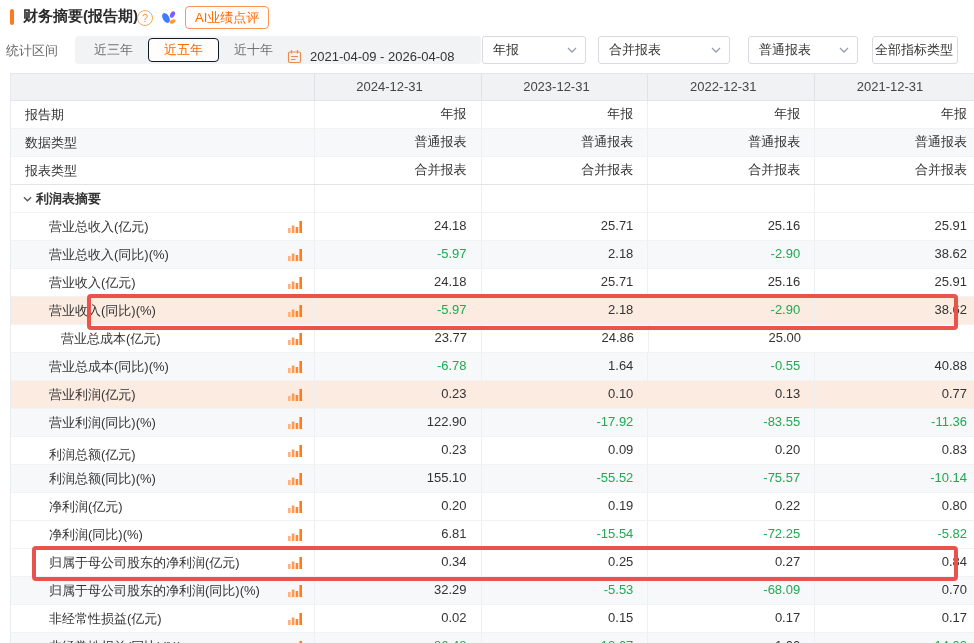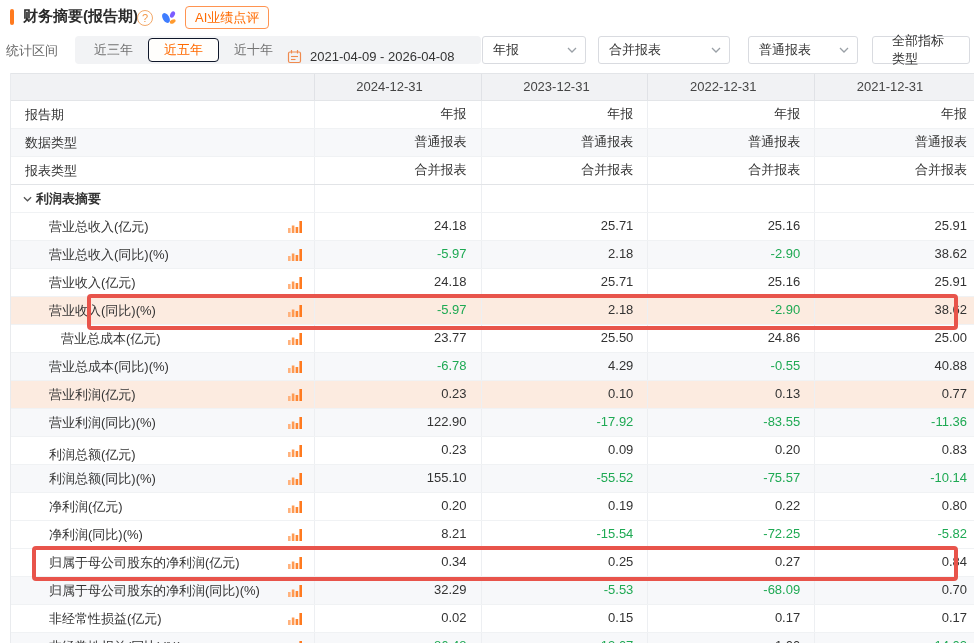--- a/index.html
+++ b/index.html
@@ -31,21 +31,21 @@
     display:flex;align-items:flex-end;padding:0 10px;cursor:pointer;}
   .date-group svg{margin-right:8px;}
   .date-text{font-size:13px;color:#333;}
   .select{position:absolute;top:3px;height:28px;background:#fff;border:1px solid #d9dbe0;border-radius:3px;
     font-size:13px;color:#333;display:flex;align-items:center;padding:0 8px 0 10px;cursor:pointer;}
   .select .sel-text{flex:1;}
   .select svg{margin-left:8px;flex:none;}
   #sel-period{left:482px;width:104px;}
   #sel-scope{left:598px;width:132px;}
   #sel-kind{left:748px;width:110px;}
-  #sel-indicator{left:872px;width:98px;padding:0 19px;}
+  #sel-indicator{left:872px;width:86px;padding:0 2px;}
 
   
   .fin-table{position:absolute;left:10px;top:73px;width:971px;border-left:1px solid #e9ebee;}
   .trow{display:flex;height:28px;border-bottom:1px solid #f0f2f4;background:#fff;}
   .trow.head{background:#f1f2f4;border-top:1px solid #e3e5e8;border-bottom:1px solid #e3e5e8;}
   .trow.bg-stripe{background:#f7f8fa;}
   .trow.bg-peach{background:#fcebe0;}
   .trow.sep-strong{border-bottom:1px solid #e2e4e7;}
   .c-label{width:303px;display:flex;align-items:center;font-size:13px;color:#333;padding-left:14px;}
   .c-label.indent{padding-left:38px;}
@@ -245,38 +245,37 @@
         <div class="chart-icon">
           <svg width="14" height="13" viewBox="0 0 14 13">
             <rect x="0" y="8" width="2.6" height="5" fill="#ffb27d"></rect>
             <rect x="3.8" y="5.5" width="2.6" height="7.5" fill="#ff9a52"></rect>
             <rect x="7.6" y="7" width="2.6" height="6" fill="#ff8733"></rect>
             <rect x="11.4" y="1" width="2.6" height="12" fill="#ff7a1f"></rect>
           </svg>
         </div>
       </div>
       <div class="c-val">23.77</div>
-      <div class="c-val">25.50</div>
       <div class="c-val">24.86</div>
       <div class="c-val">25.00</div>
     </div>
     <div class="trow bg-stripe">
       <div class="c-label indent">
         <div class="" style="display: inline;">营业总成本(同比)(%)</div>
         <div class="chart-icon">
           <svg width="14" height="13" viewBox="0 0 14 13">
             <rect x="0" y="8" width="2.6" height="5" fill="#ffb27d"></rect>
             <rect x="3.8" y="5.5" width="2.6" height="7.5" fill="#ff9a52"></rect>
             <rect x="7.6" y="7" width="2.6" height="6" fill="#ff8733"></rect>
             <rect x="11.4" y="1" width="2.6" height="12" fill="#ff7a1f"></rect>
           </svg>
         </div>
       </div>
       <div class="c-val neg">-6.78</div>
-      <div class="c-val">4.29</div>
+      <div class="c-val">1.64</div>
       <div class="c-val neg">-0.55</div>
       <div class="c-val">40.88</div>
     </div>
     <div class="trow bg-peach">
       <div class="c-label indent">
         <div class="" style="display: inline;">营业利润(亿元)</div>
         <div class="chart-icon">
           <svg width="14" height="13" viewBox="0 0 14 13">
             <rect x="0" y="8" width="2.6" height="5" fill="#ffb27d"></rect>
             <rect x="3.8" y="5.5" width="2.6" height="7.5" fill="#ff9a52"></rect>
@@ -363,21 +362,21 @@
         <div class="" style="display: inline;">净利润(同比)(%)</div>
         <div class="chart-icon">
           <svg width="14" height="13" viewBox="0 0 14 13">
             <rect x="0" y="8" width="2.6" height="5" fill="#ffb27d"></rect>
             <rect x="3.8" y="5.5" width="2.6" height="7.5" fill="#ff9a52"></rect>
             <rect x="7.6" y="7" width="2.6" height="6" fill="#ff8733"></rect>
             <rect x="11.4" y="1" width="2.6" height="12" fill="#ff7a1f"></rect>
           </svg>
         </div>
       </div>
-      <div class="c-val">8.21</div>
+      <div class="c-val">6.81</div>
       <div class="c-val neg">-15.54</div>
       <div class="c-val neg">-72.25</div>
       <div class="c-val neg">-5.82</div>
     </div>
     <div class="trow">
       <div class="c-label indent">
         <div class="" style="display: inline;">归属于母公司股东的净利润(亿元)</div>
         <div class="chart-icon">
           <svg width="14" height="13" viewBox="0 0 14 13">
             <rect x="0" y="8" width="2.6" height="5" fill="#ffb27d"></rect>

